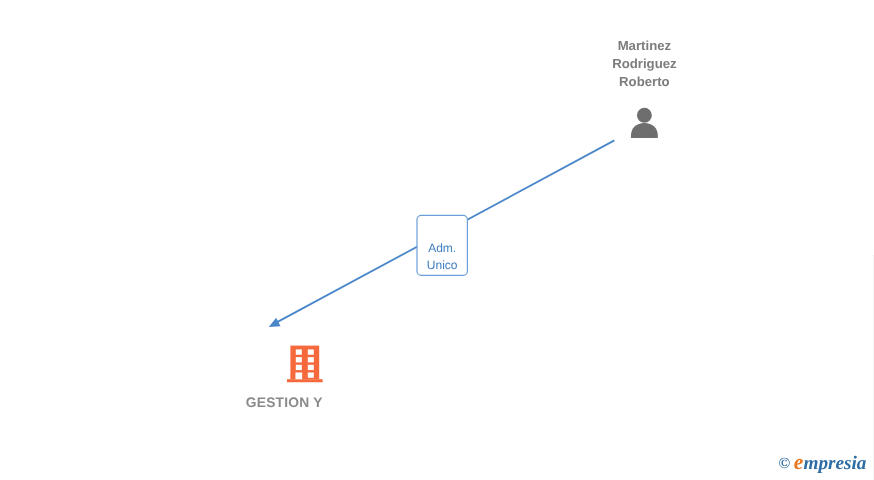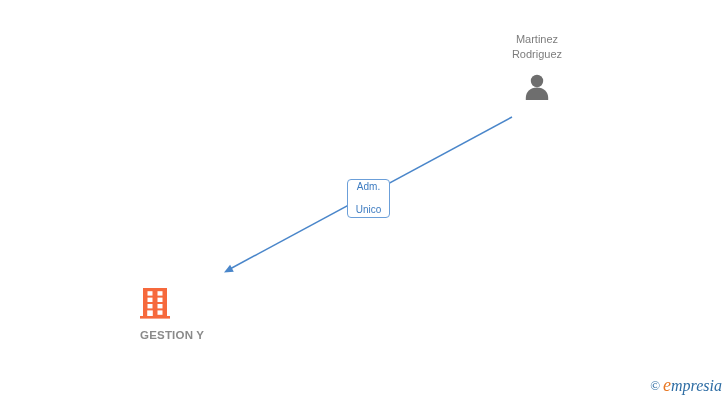--- a/index.html
+++ b/index.html
@@ -36,52 +36,53 @@
   }
   .connector polygon {
     fill: var(--connector-blue);
   }
   .person-node {
     position: absolute;
     left: 477px; top: 32px;
     width: 120px;
     text-align: center;
     cursor: pointer;
+    font-weight: bold;
   }
   .person-name {
     font-size: 11px;
     line-height: 15px;
     color: var(--person-text-gray);
   }
   .person-icon {
     width: 32px; height: 32px;
     margin-top: 10px;
     display: inline-block;
   }
   .person-icon .fill { fill: var(--person-gray); }
   .rel-label {
     position: absolute;
     left: 347px; top: 179px;
-    width: 43px; height: 39px;
+    width: 43px; height: 51px;
     background: var(--background);
     border: 1px solid var(--label-border-blue);
     border-radius: 4px;
     display: flex;
     flex-direction: column;
     align-items: center;
-    justify-content: space-between;
+    justify-content: flex-end;
     font-size: 10px;
     line-height: 14px;
     color: var(--label-text-blue);
   }
   .company-node {
     position: absolute;
-    left: 140px; top: 287px;
+    left: 129px; top: 287px;
     width: 140px;
-    text-align: left;
+    text-align: right;
     cursor: pointer;
   }
   .building-icon {
     width: 30px; height: 32px;
     display: inline-block;
   }
   .building-icon .bfill { fill: var(--building-orange); }
   .building-icon .wfill { fill: var(--background); }
   .company-name {
     margin-top: 4px;
@@ -93,20 +94,21 @@
   }
   .watermark {
     position: absolute;
     right: 6px; top: 375px;
     font-family: "Liberation Serif", "DejaVu Serif", serif;
     font-style: italic;
     font-size: 16px;
     color: var(--brand-blue);
     cursor: pointer;
     white-space: nowrap;
+    font-weight: bold;
   }
   .watermark .copy {
     font-style: normal;
     font-size: 13px;
     vertical-align: 1px;
     margin-right: 3px;
   }
   .watermark .head {
     color: var(--brand-orange);
     font-size: 18px;
@@ -119,20 +121,21 @@
 
   <svg class="connector" viewBox="0 0 728 400" xmlns="http://www.w3.org/2000/svg">
     <line x1="512" y1="117" x2="229" y2="269.5"></line>
     <polygon points="224,272.5 233.8,271.8 230.1,264.7"></polygon>
   </svg>
 
   <div class="person-node">
     <div class="person-name">
       <div>Martinez</div>
       <div>Rodriguez</div>
+      <div>Roberto</div>
     </div>
     <svg class="person-icon" viewBox="0 0 32 32" xmlns="http://www.w3.org/2000/svg">
       <circle class="fill" cx="16" cy="9" r="6.2"></circle>
       <path class="fill" d="M16 15.5c-6.8 0-11.2 4.3-11.2 10.6V28h22.4v-1.9c0-6.3-4.4-10.6-11.2-10.6z"></path>
     </svg>
   </div>
 
   <div class="rel-label">
     <div>Adm.</div>
     <div>Unico</div>

